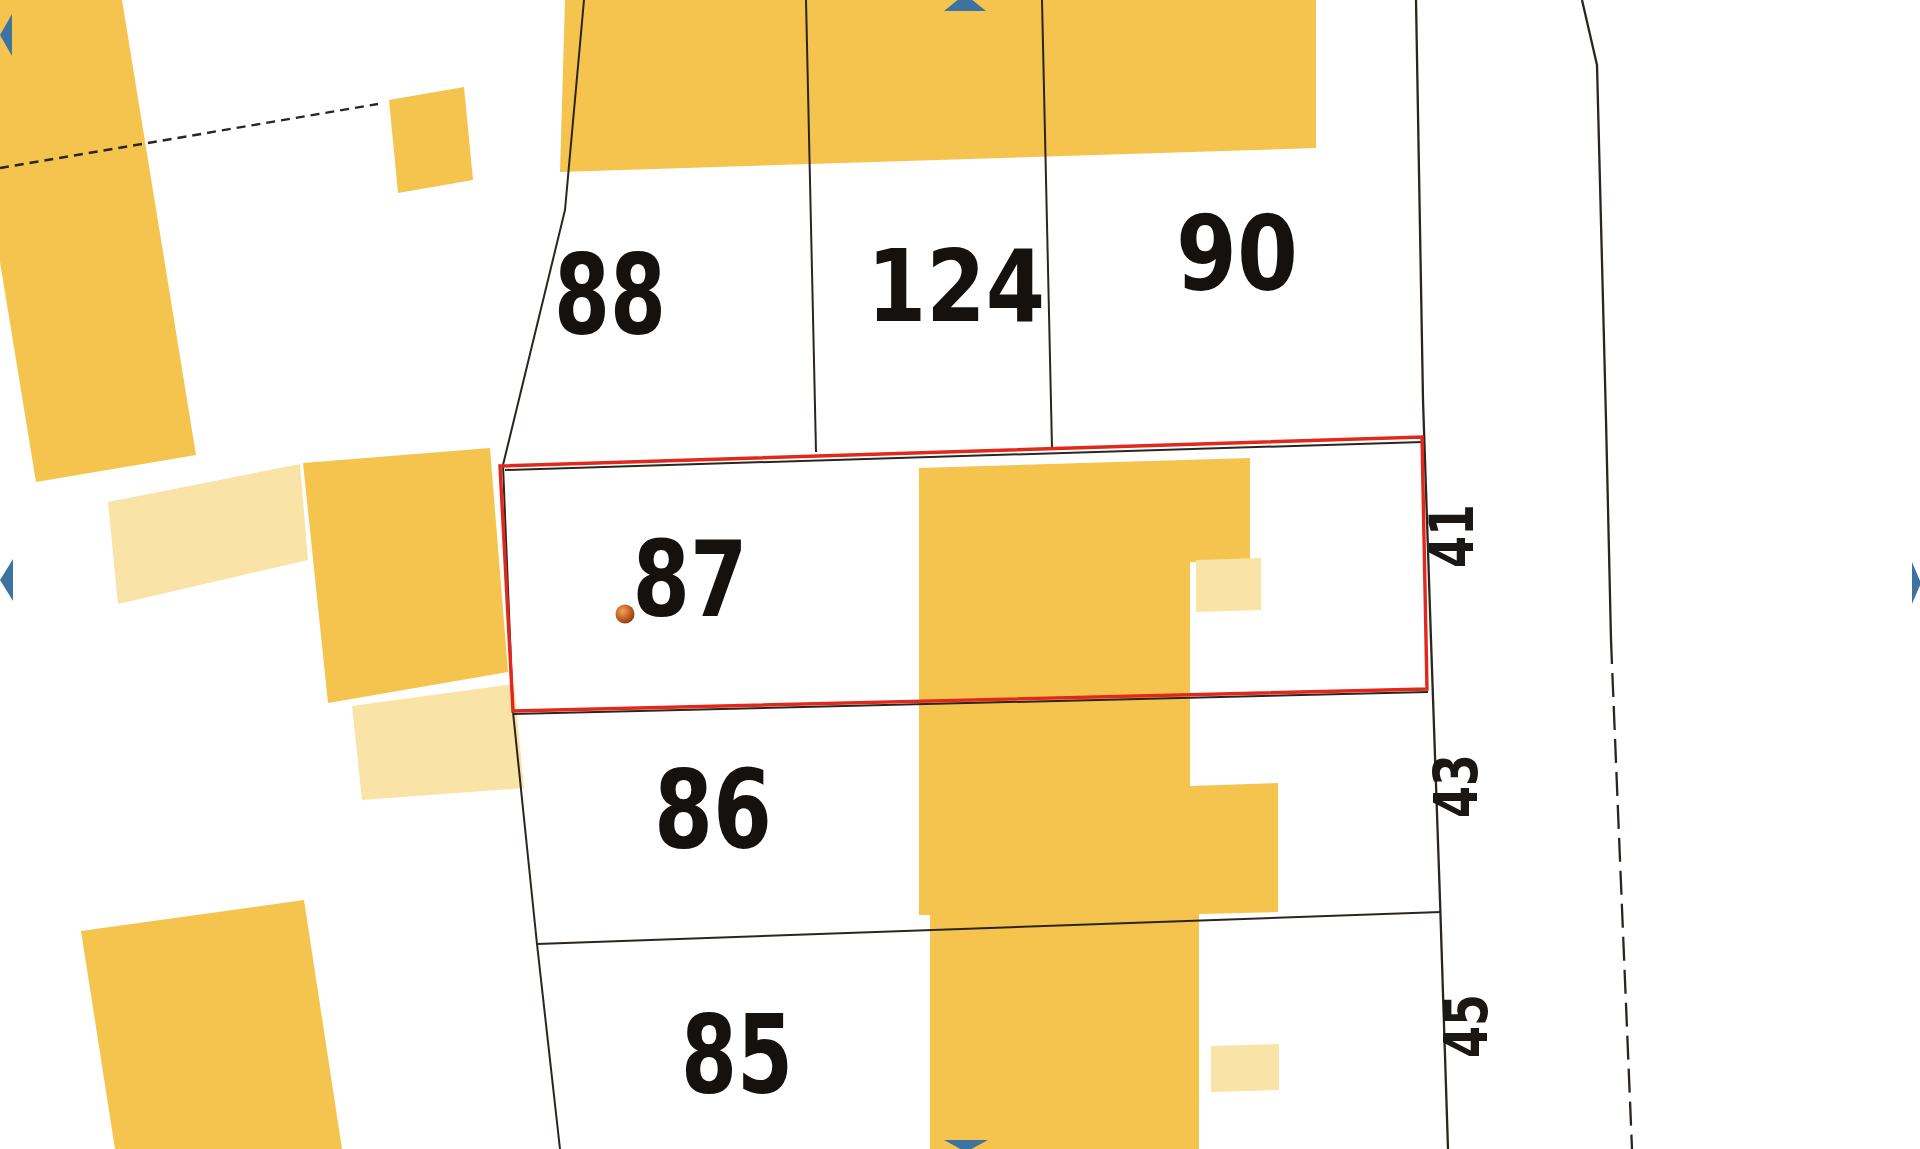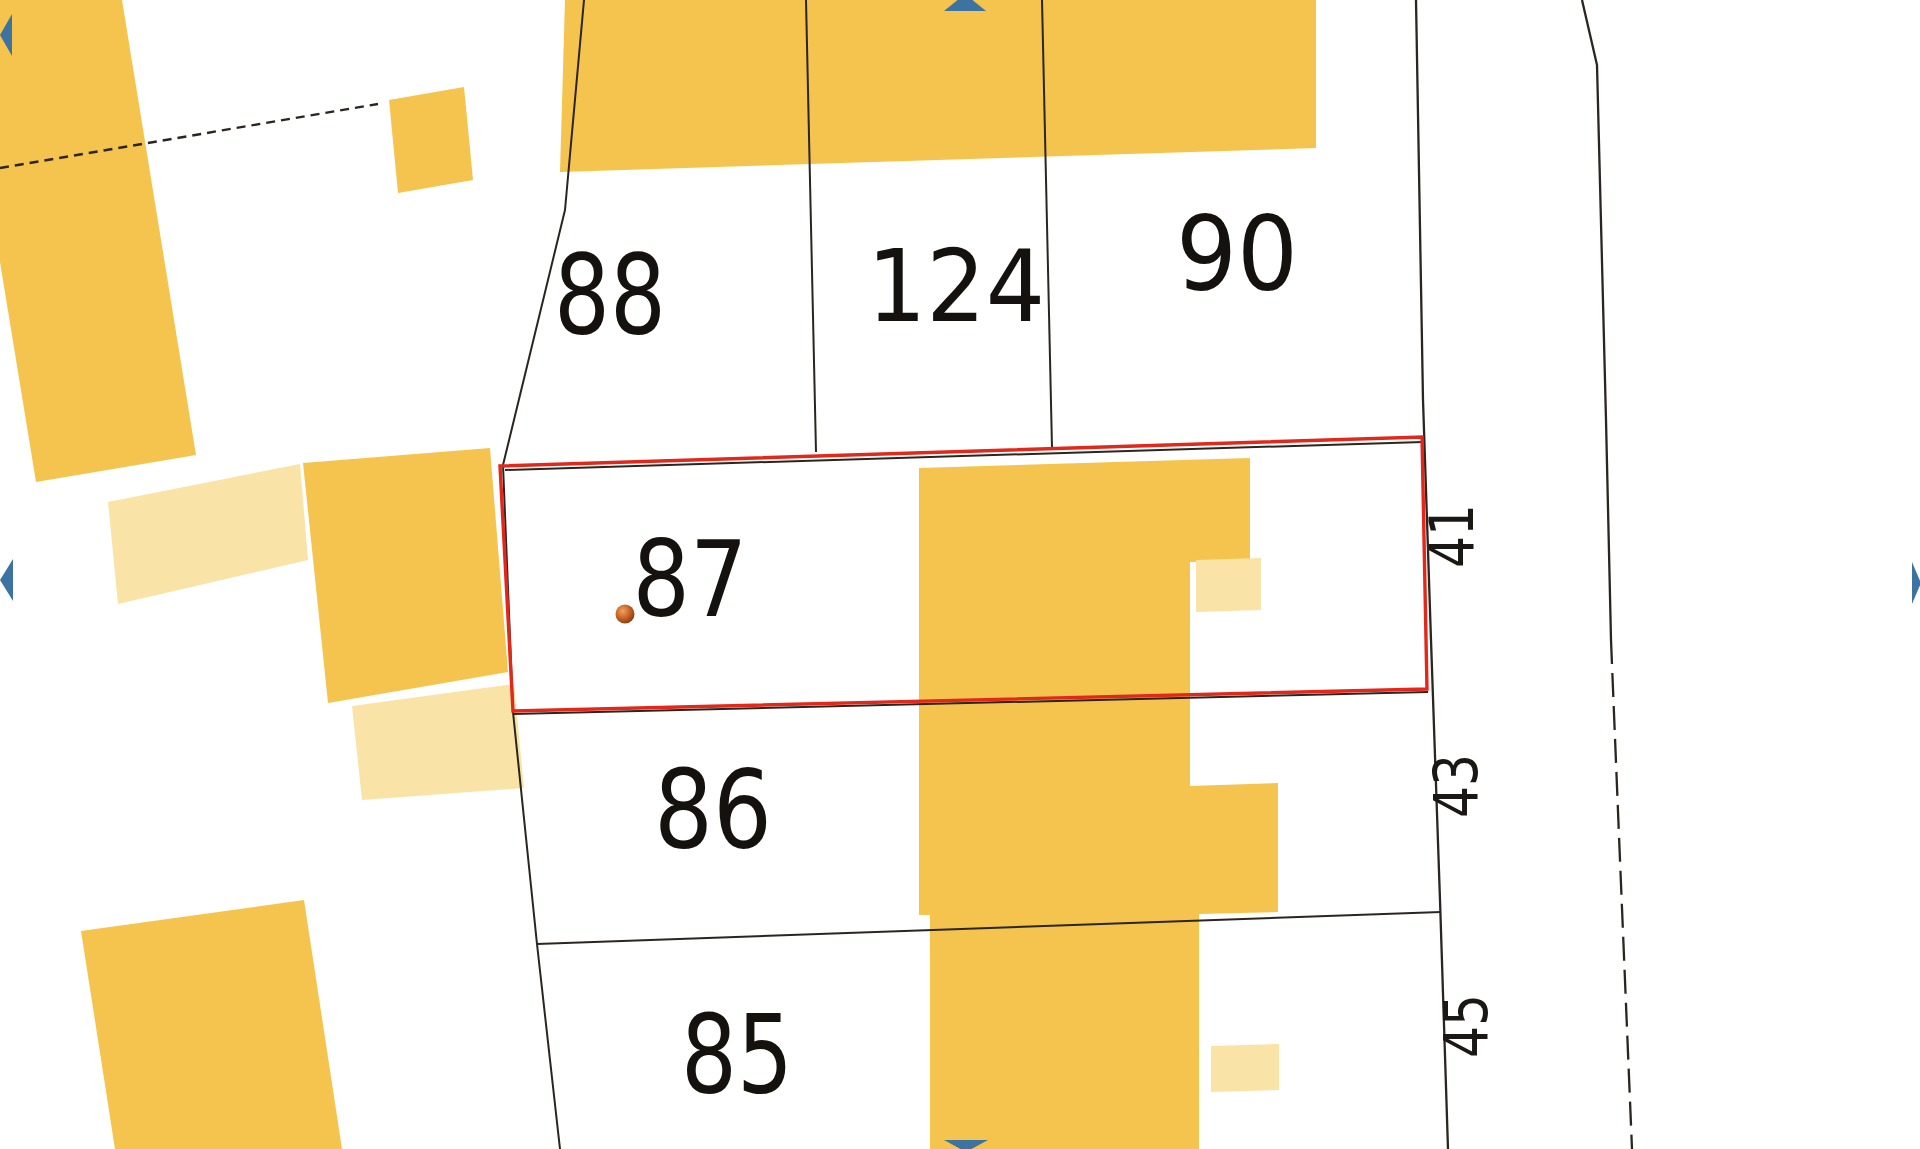--- a/index.html
+++ b/index.html
@@ -1,16 +1,16 @@
 <!DOCTYPE html>
 <html><head>
 <meta charset="utf-8">
 <style>
   html,body{margin:0;padding:0;background:#ffffff;}
-  .viewport{position:relative;width:1920px;height:1149px;overflow:hidden;background:#fff;}
+  .viewport{position:relative;width:1920px;height:1149px;overflow:hidden;background:#fff;font-weight:bold;}
   svg{display:block;width:1920px;height:1149px;}
   text{font-family:"DejaVu Sans","Liberation Sans",sans-serif;fill:#14110e;
        text-anchor:middle;dominant-baseline:central;}
   .street-num{fill:#1a1714;}
 </style>
 </head>
 <body>
 
 <div class="viewport">
   <svg id="map" viewBox="0 0 1920 1149" xmlns="http://www.w3.org/2000/svg">

